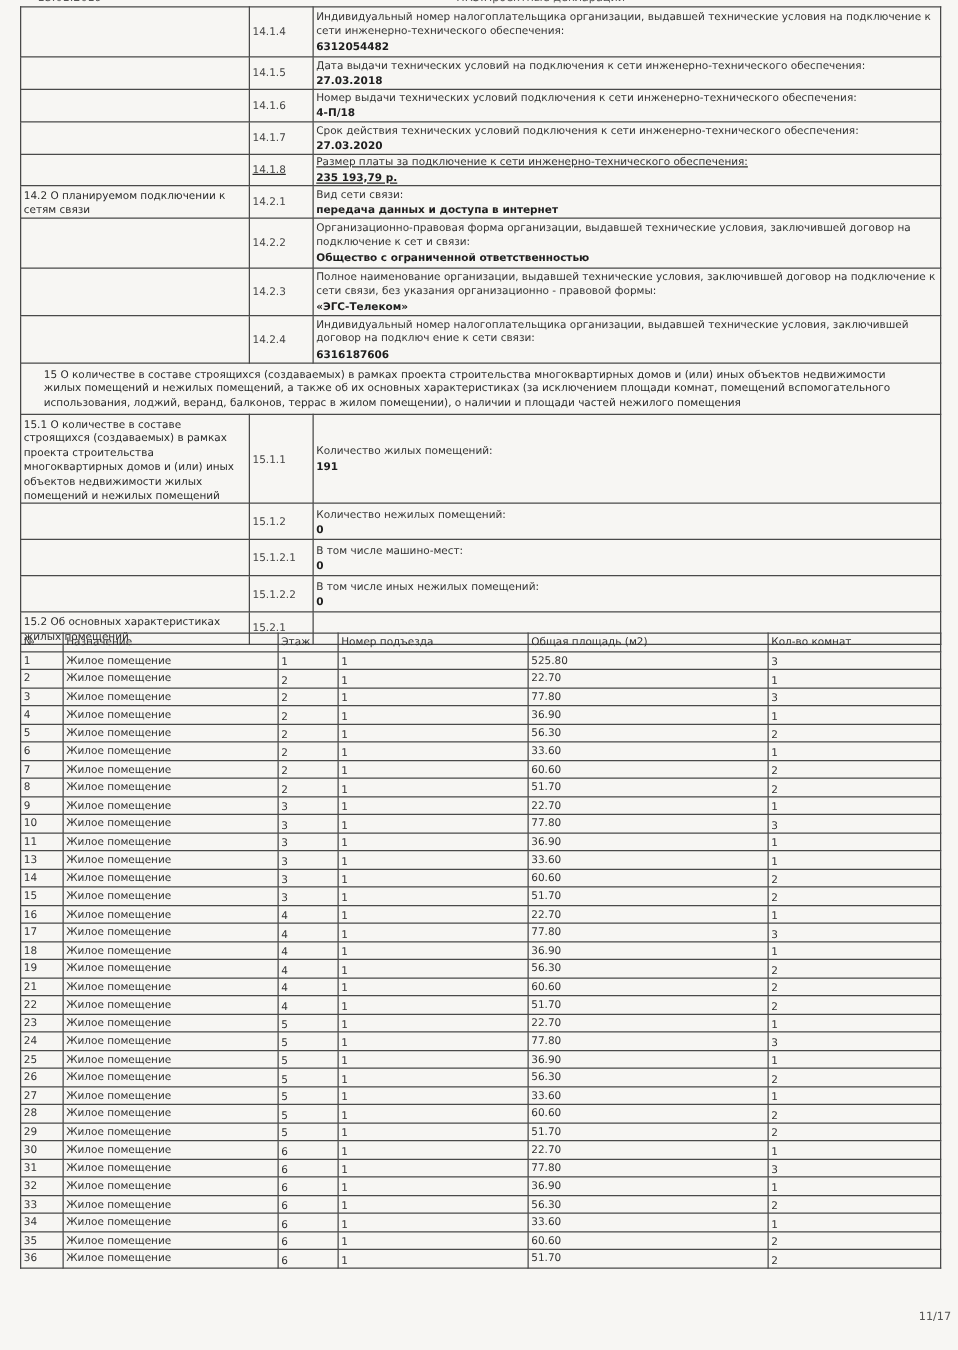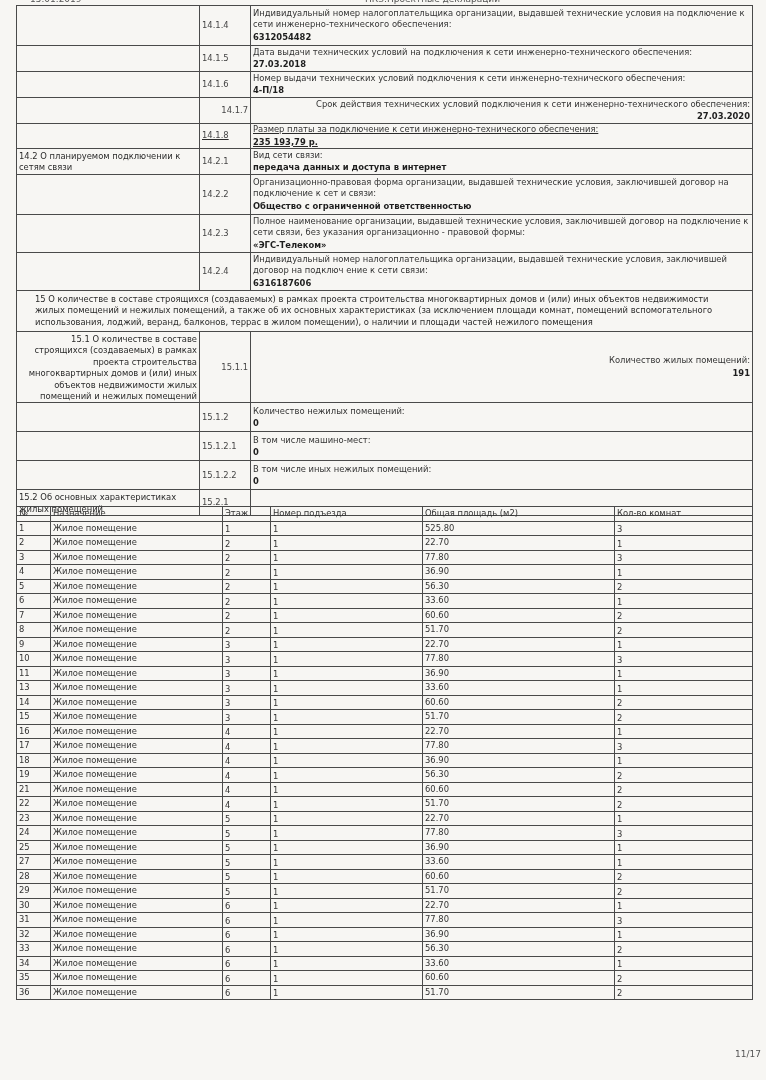--- a/index.html
+++ b/index.html
@@ -58,21 +58,21 @@
         </td>
       </tr>
       <tr style="height: 26px;">
         <td class="lbl"></td>
         <td class="code">14.1.6</td>
         <td class="val">
           <div class="q">Номер выдачи технических условий подключения к сети инженерно-технического обеспечения:</div>
           <div class="a">4-П/18</div>
         </td>
       </tr>
-      <tr style="height: 26px; text-align: right;">
+      <tr style="height: 26px;">
         <td class="lbl"></td>
         <td class="code">14.1.7</td>
         <td class="val">
           <div class="q">Срок действия технических условий подключения к сети инженерно-технического обеспечения:</div>
           <div class="a">27.03.2020</div>
         </td>
       </tr>
       <tr style="height: 25px; text-decoration: underline;">
         <td class="lbl"></td>
         <td class="code">14.1.8</td>
@@ -109,21 +109,21 @@
         <td class="lbl"></td>
         <td class="code">14.2.4</td>
         <td class="val">
           <div class="q">Индивидуальный номер налогоплательщика организации, выдавшей технические условия, заключившей договор на подключ ение к сети связи:</div>
           <div class="a">6316187606</div>
         </td>
       </tr>
       <tr style="height: 41px;">
         <td class="full" colspan="3">15 О количестве в составе строящихся (создаваемых) в рамках проекта строительства многоквартирных домов и (или) иных объектов недвижимости жилых помещений и нежилых помещений, а также об их основных характеристиках (за исключением площади комнат, помещений вспомогательного использования, лоджий, веранд, балконов, террас в жилом помещении), о наличии и площади частей нежилого помещения</td>
       </tr>
-      <tr style="height: 68px; text-align: right;">
+      <tr style="height: 68px;">
         <td class="lbl" style="vertical-align: top;">15.1 О количестве в составе строящихся (создаваемых) в рамках проекта строительства многоквартирных домов и (или) иных объектов недвижимости жилых помещений и нежилых помещений</td>
         <td class="code">15.1.1</td>
         <td class="val">
           <div class="q">Количество жилых помещений:</div>
           <div class="a">191</div>
         </td>
       </tr>
       <tr style="height: 29px;">
         <td class="lbl"></td>
         <td class="code">15.1.2</td>
@@ -354,20 +354,28 @@
       </tr>
       <tr>
         <td>25</td>
         <td>Жилое помещение</td>
         <td class="c">5</td>
         <td class="c">1</td>
         <td>36.90</td>
         <td class="c">1</td>
       </tr>
       <tr>
+        <td>26</td>
+        <td>Жилое помещение</td>
+        <td class="c">5</td>
+        <td class="c">1</td>
+        <td>56.30</td>
+        <td class="c">2</td>
+      </tr>
+      <tr>
         <td>27</td>
         <td>Жилое помещение</td>
         <td class="c">5</td>
         <td class="c">1</td>
         <td>33.60</td>
         <td class="c">1</td>
       </tr>
       <tr>
         <td>28</td>
         <td>Жилое помещение</td>

